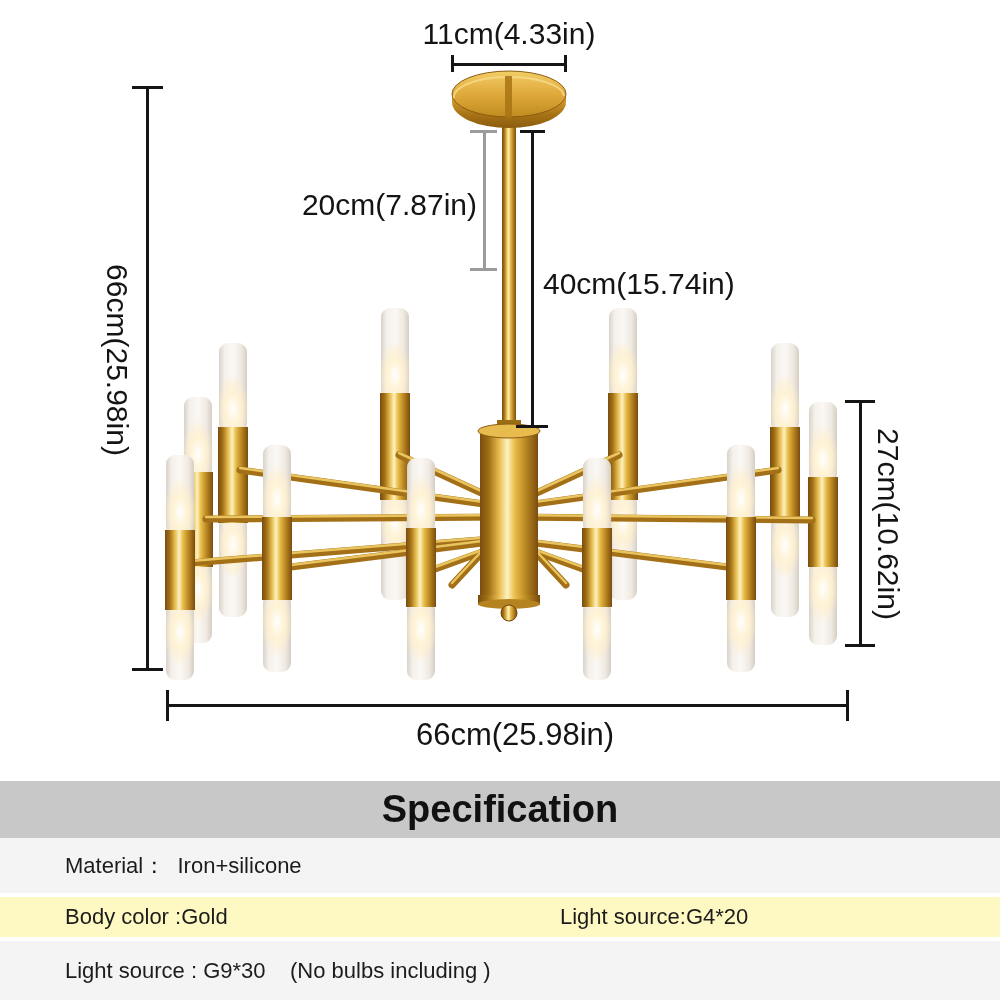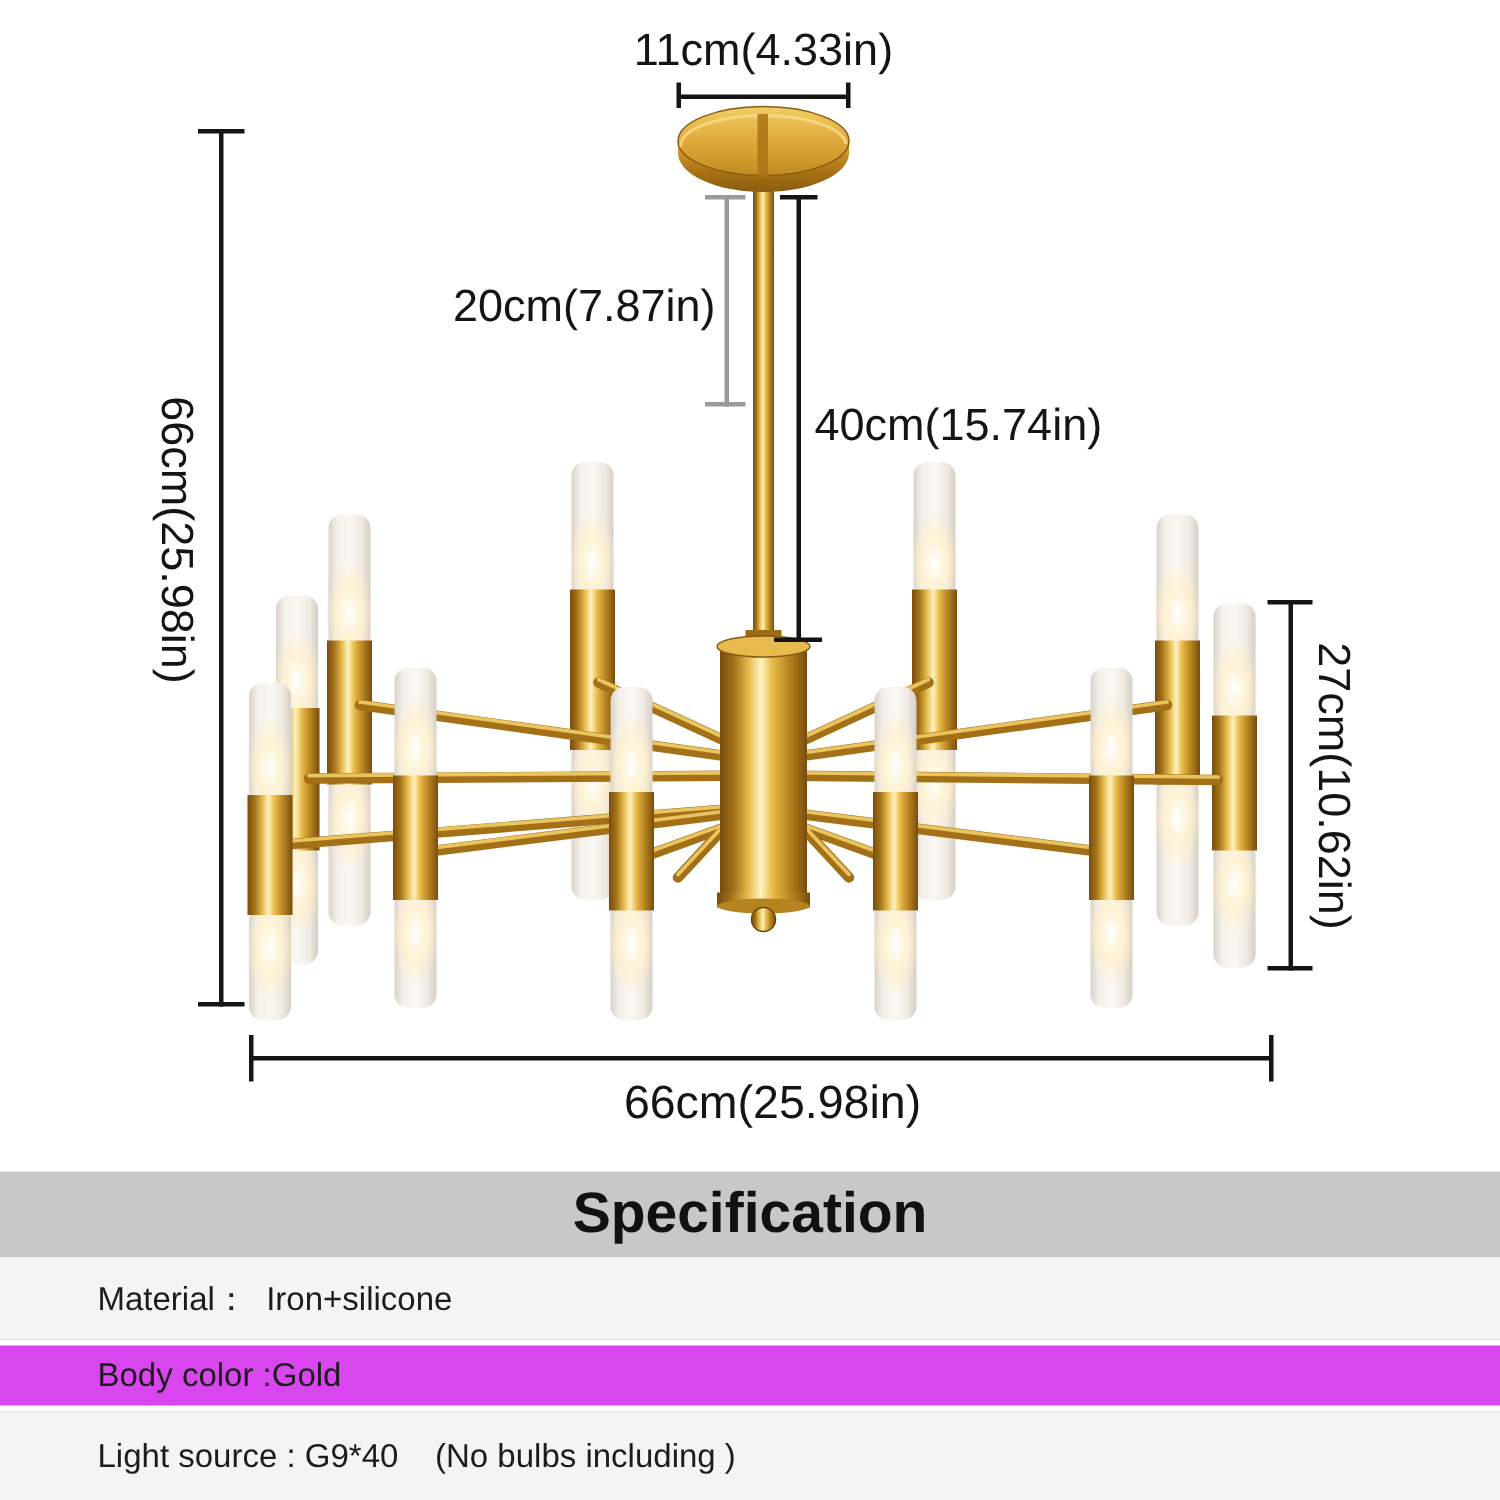--- a/index.html
+++ b/index.html
@@ -14,21 +14,21 @@
   .dim-label{position:absolute;color:#141414;font-size:30px;line-height:36px;white-space:nowrap;text-align:right;}
   .dim-label.center{text-align:center;}
   .dim-label.right{text-align:right;}
   .vlabel{transform:rotate(90deg);transform-origin:center;text-align:center;}
   
   #spec{position:absolute;left:0;top:781px;width:1000px;height:219px;}
   .spec-header{height:57px;background:#c8c8c8;display:flex;align-items:center;justify-content:center;}
   .spec-header span{font-size:38px;font-weight:bold;color:#111;}
   .spec-row{position:relative;width:1000px;}
   .spec-row.light{background:#f4f4f5;}
-  .spec-row.gray{background:#d946ef;border-top:4px solid #fff;border-bottom:4px solid #fff;}
+  .spec-row.gray{background:#fef9c3;border-top:4px solid #fff;border-bottom:4px solid #fff;}
   .spec-row .cell-left{position:absolute;left:65px;top:50%;transform:translateY(-50%);
         font-size:22px;color:#1c1c1c;white-space:pre;}
   .spec-row .cell-right{position:absolute;left:560px;top:50%;transform:translateY(-50%);
         font-size:22px;color:#1c1c1c;white-space:pre;}
   .r1{height:55px;}
   .r2{height:48px;box-sizing:border-box;}
   .r3{height:59px;}
 </style>
 </head>
 <body>
@@ -241,19 +241,20 @@
 
   <div id="spec">
     <div class="spec-header">
       <span>Specification</span>
     </div>
     <div class="spec-row light r1">
       <span class="cell-left">Material：  Iron+silicone</span>
     </div>
     <div class="spec-row gray r2">
       <span class="cell-left">Body color :Gold</span>
+      <span class="cell-right">Light source:G4*20</span>
     </div>
     <div class="spec-row light r3">
-      <span class="cell-left">Light source : G9*40    (No bulbs including )</span>
+      <span class="cell-left">Light source : G9*30    (No bulbs including )</span>
       <span class="cell-right"></span>
     </div>
   </div>
 </div>
 
 </body></html>

